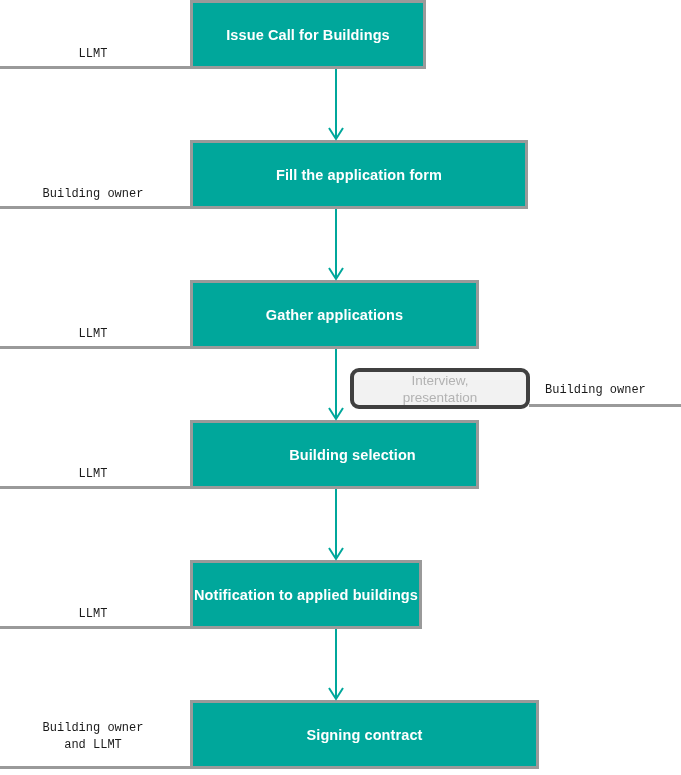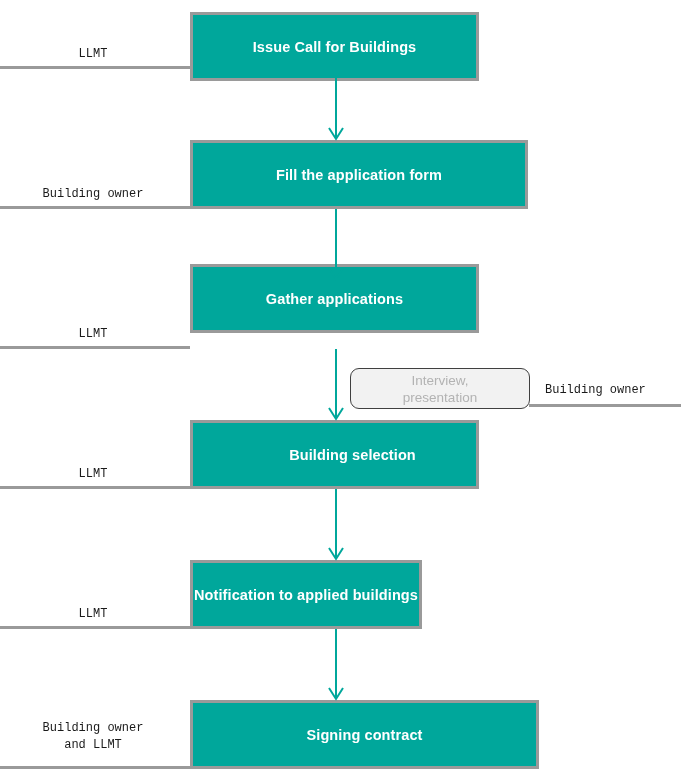--- a/index.html
+++ b/index.html
@@ -62,21 +62,21 @@
     font-size: 14.5px;
     text-align: center;
     letter-spacing: 0.1px;
     font-family: "Liberation Sans", sans-serif;
   }
 
   
   .note-box {
     position: absolute;
     background: #f2f2f2;
-    border: 1px solid #404040;
+    border: 4px solid #404040;
     border-radius: 9px;
     box-sizing: border-box;
     display: flex;
     align-items: center;
     justify-content: center;
   }
   .note-box .note-text {
     color: #b3b3b3;
     font-size: 13.5px;
     text-align: center;
@@ -106,29 +106,29 @@
   <div class="role-label" style="left:0px; top:46px; width:186px;">LLMT</div>
   <div class="role-label" style="left:0px; top:186px; width:186px;">Building owner</div>
   <div class="role-label" style="left:0px; top:326px; width:186px;">LLMT</div>
   <div class="role-label" style="left:0px; top:466px; width:186px;">LLMT</div>
   <div class="role-label" style="left:0px; top:606px; width:186px;">LLMT</div>
   <div class="role-label" style="left:0px; top:720px; width:186px;">Building owner
 and LLMT</div>
 
   <div class="role-label right-label" style="left:545px; top:382px; width:140px;">Building owner</div>
 
-  <div class="proc-box" style="left:190px; top:12px; width:289px; height:69px;">
+  <div class="proc-box" style="left:190px; top:0px; width:236px; height:69px;">
     <span class="proc-text">Issue Call for Buildings</span>
   </div>
 
   <div class="proc-box" style="left:190px; top:140px; width:338px; height:69px;">
     <span class="proc-text">Fill the application form</span>
   </div>
 
-  <div class="proc-box" style="left:190px; top:264px; width:289px; height:69px;">
+  <div class="proc-box" style="left:190px; top:280px; width:289px; height:69px;">
     <span class="proc-text">Gather applications</span>
   </div>
 
   <div class="proc-box" style="left:190px; top:420px; width:289px; height:69px;padding-left:36px;">
     <span class="proc-text">Building selection</span>
   </div>
 
   <div class="proc-box" style="left:190px; top:560px; width:232px; height:69px;">
     <span class="proc-text">Notification to applied buildings</span>
   </div>

